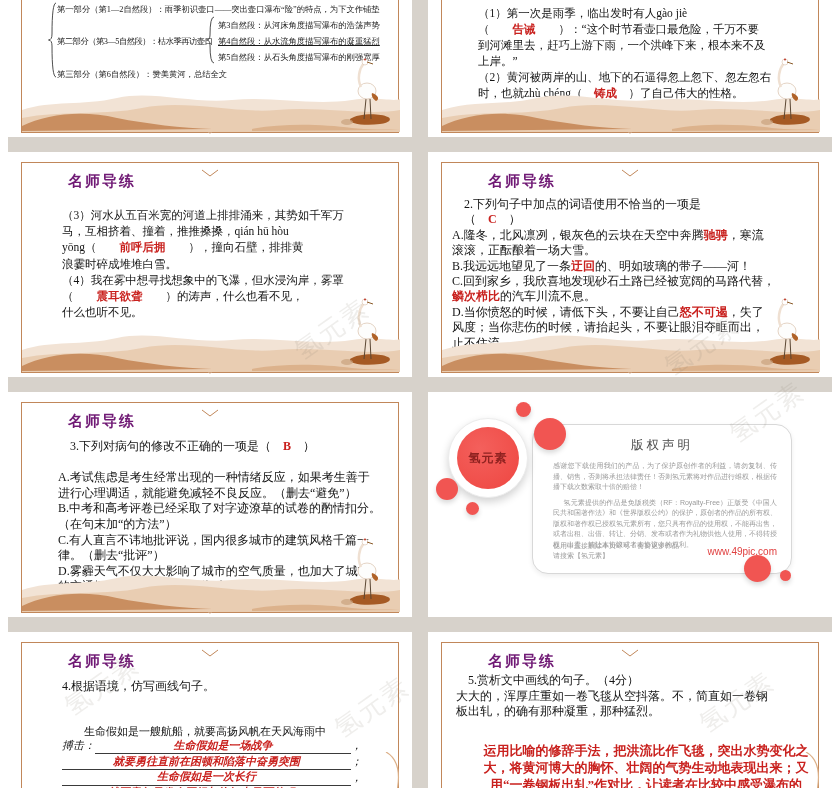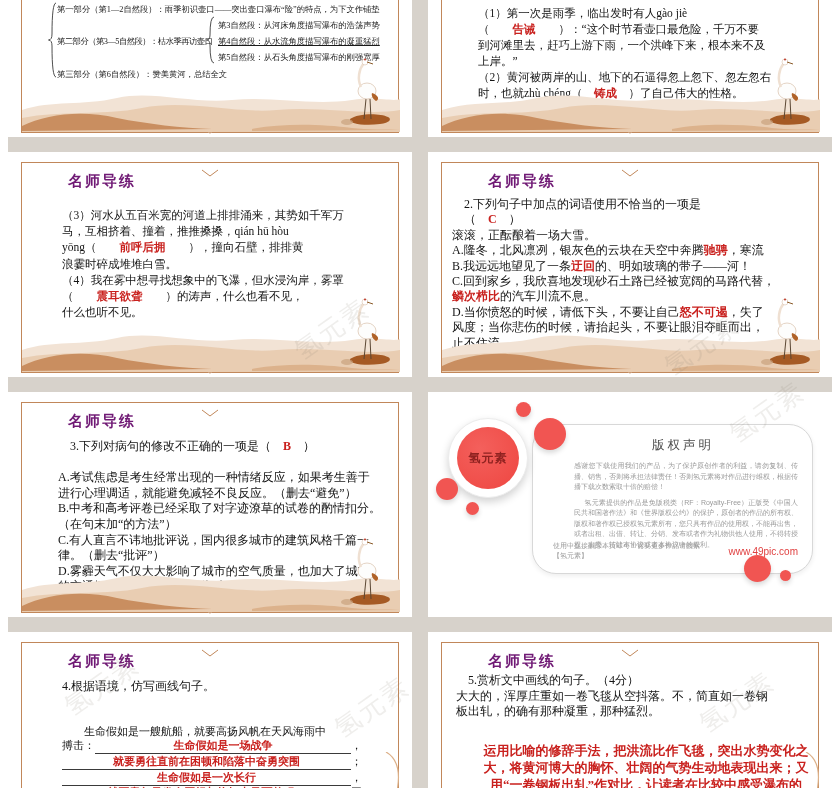--- a/index.html
+++ b/index.html
@@ -39,21 +39,21 @@
   #s2 .ln{height:16px;}
   #s3 .lines{position:absolute;left:54px;top:56px;width:344px;font-size:11.5px;}
   #s3 .ln{height:16.2px;}
   #s4 .lines{position:absolute;left:24px;top:44px;width:364px;font-size:12px;}
   #s4 .ln{height:15.4px;}
   #s5 .lines{position:absolute;left:50px;top:46px;width:348px;font-size:12px;}
   #s5 .ln{height:15.6px;min-height:15.6px;}
 
   
   #s6 .box{position:absolute;left:104px;top:32px;width:258px;height:148px;background:#fff;
-     border:1px solid #d8d8d8;border-radius:24px;box-shadow:0 2px 5px rgba(0,0,0,0.07);padding-left:21px;}
+     border:1px solid #d8d8d8;border-radius:16px;box-shadow:0 2px 5px rgba(0,0,0,0.07);}
   #s6 .ctitle{margin-top:12px;text-align:center;font-size:12.5px;color:#4a4a4a;letter-spacing:3px;
      font-family:"Liberation Sans","DejaVu Sans",sans-serif;}
   #s6 .cp{margin:7px 14px 0 20px;font-size:7px;line-height:10.5px;color:#9a9a9a;text-align:justify;
      font-family:"Liberation Sans","DejaVu Sans",sans-serif;}
   #s6 .cp2{margin-top:5px;text-indent:1.5em;}
   #s6 .cfoot{position:absolute;left:20px;right:14px;bottom:12px;display:flex;align-items:center;
      font-size:7px;color:#9a9a9a;font-family:"Liberation Sans","DejaVu Sans",sans-serif;}
   #s6 .curl-url{margin-left:27px;color:#e04040;font-weight:normal;font-size:10px;}
   #s6 .badge{position:absolute;left:20px;top:26px;width:78px;height:78px;border-radius:50%;
      background:#fff;border:1px solid #ececec;box-shadow:0 4px 9px rgba(0,0,0,0.18);}
@@ -66,21 +66,21 @@
   #s6 .c2{left:106px;top:26px;width:32px;height:32px;}
   #s6 .c3{left:8px;top:86px;width:22px;height:22px;}
   #s6 .c4{left:38px;top:110px;width:13px;height:13px;}
   #s6 .c5{left:316px;top:163px;width:27px;height:27px;}
   #s6 .c6{left:352px;top:178px;width:11px;height:11px;}
 
   
   #s7 .title{position:absolute;left:54px;top:46px;font-size:12px;}
   #s7 .intro{position:absolute;left:54px;top:92px;font-size:11px;white-space:nowrap;}
   #s7 .answers{position:absolute;left:54px;top:106px;width:300px;font-size:11px;}
-  .ansrow{display:flex;align-items:flex-start;height:15.8px;}
+  .ansrow{display:flex;align-items:center;height:15.8px;font-style:italic;}
   .anslead{flex:none;}
   .ansline{flex:1;border-bottom:1px solid #3a3a3a;text-align:center;color:#c9211e;
      font-weight:bold;white-space:nowrap;height:15.2px;line-height:15.2px;}
   .anspunct{flex:none;white-space:nowrap;}
   .curl{position:absolute;right:6px;top:120px;}
 
   
   #s8 .lines{position:absolute;left:28px;top:40px;width:360px;font-size:12px;}
   #s8 .ln{height:15.5px;}
   #s8 .redblock{position:absolute;left:48px;top:110px;width:340px;font-size:13px;}
@@ -197,22 +197,22 @@
   <div class="frame">
     <svg class="notch-top" width="22" height="9">
         <path d="M3 1 L11 7 L19 1" stroke="#c1875a" fill="#fff" stroke-width="1"></path>
       </svg>
     <div class="notch-bottom"></div>
   </div>
   <div class="header">名师导练</div>
   <div class="lines">
       <div class="ln"><span>　2.下列句子中加点的词语使用不恰当的一项是</span></div>
       <div class="ln"><span>　（　</span><span class="r">C</span><span>　）</span></div>
+      <div class="ln"><span>A.隆冬，北风凛冽，银灰色的云块在天空中奔腾</span><span class="r">驰骋</span><span>，寒流</span></div>
       <div class="ln"><span>滚滚，正酝酿着一场大雪。</span></div>
-      <div class="ln"><span>A.隆冬，北风凛冽，银灰色的云块在天空中奔腾</span><span class="r">驰骋</span><span>，寒流</span></div>
       <div class="ln"><span>B.我远远地望见了一条</span><span class="r">迂回</span><span>的、明如玻璃的带子——河！</span></div>
       <div class="ln"><span>C.回到家乡，我欣喜地发现砂石土路已经被宽阔的马路代替，</span></div>
       <div class="ln"><span class="r">鳞次栉比</span><span>的汽车川流不息。</span></div>
       <div class="ln"><span>D.当你愤怒的时候，请低下头，不要让自己</span><span class="r">怒不可遏</span><span>，失了</span></div>
       <div class="ln"><span>风度；当你悲伤的时候，请抬起头，不要让眼泪夺眶而出，</span></div>
       <div class="ln"><span>止不住流。</span></div>
     </div>
   <svg class="mountains" viewBox="0 0 378 58" preserveAspectRatio="none">
     <path d="M0 36 C30 26 60 32 95 24 C130 16 170 30 210 26 C250 22 290 32 330 26 C355 22 370 28 378 25 L378 58 L0 58 Z" fill="#f2e3d5"></path>
     <path d="M0 44 C40 36 80 42 120 34 C165 25 215 40 255 36 C300 32 345 42 378 36 L378 58 L0 58 Z" fill="#e8cbb0" opacity="0.95"></path>

